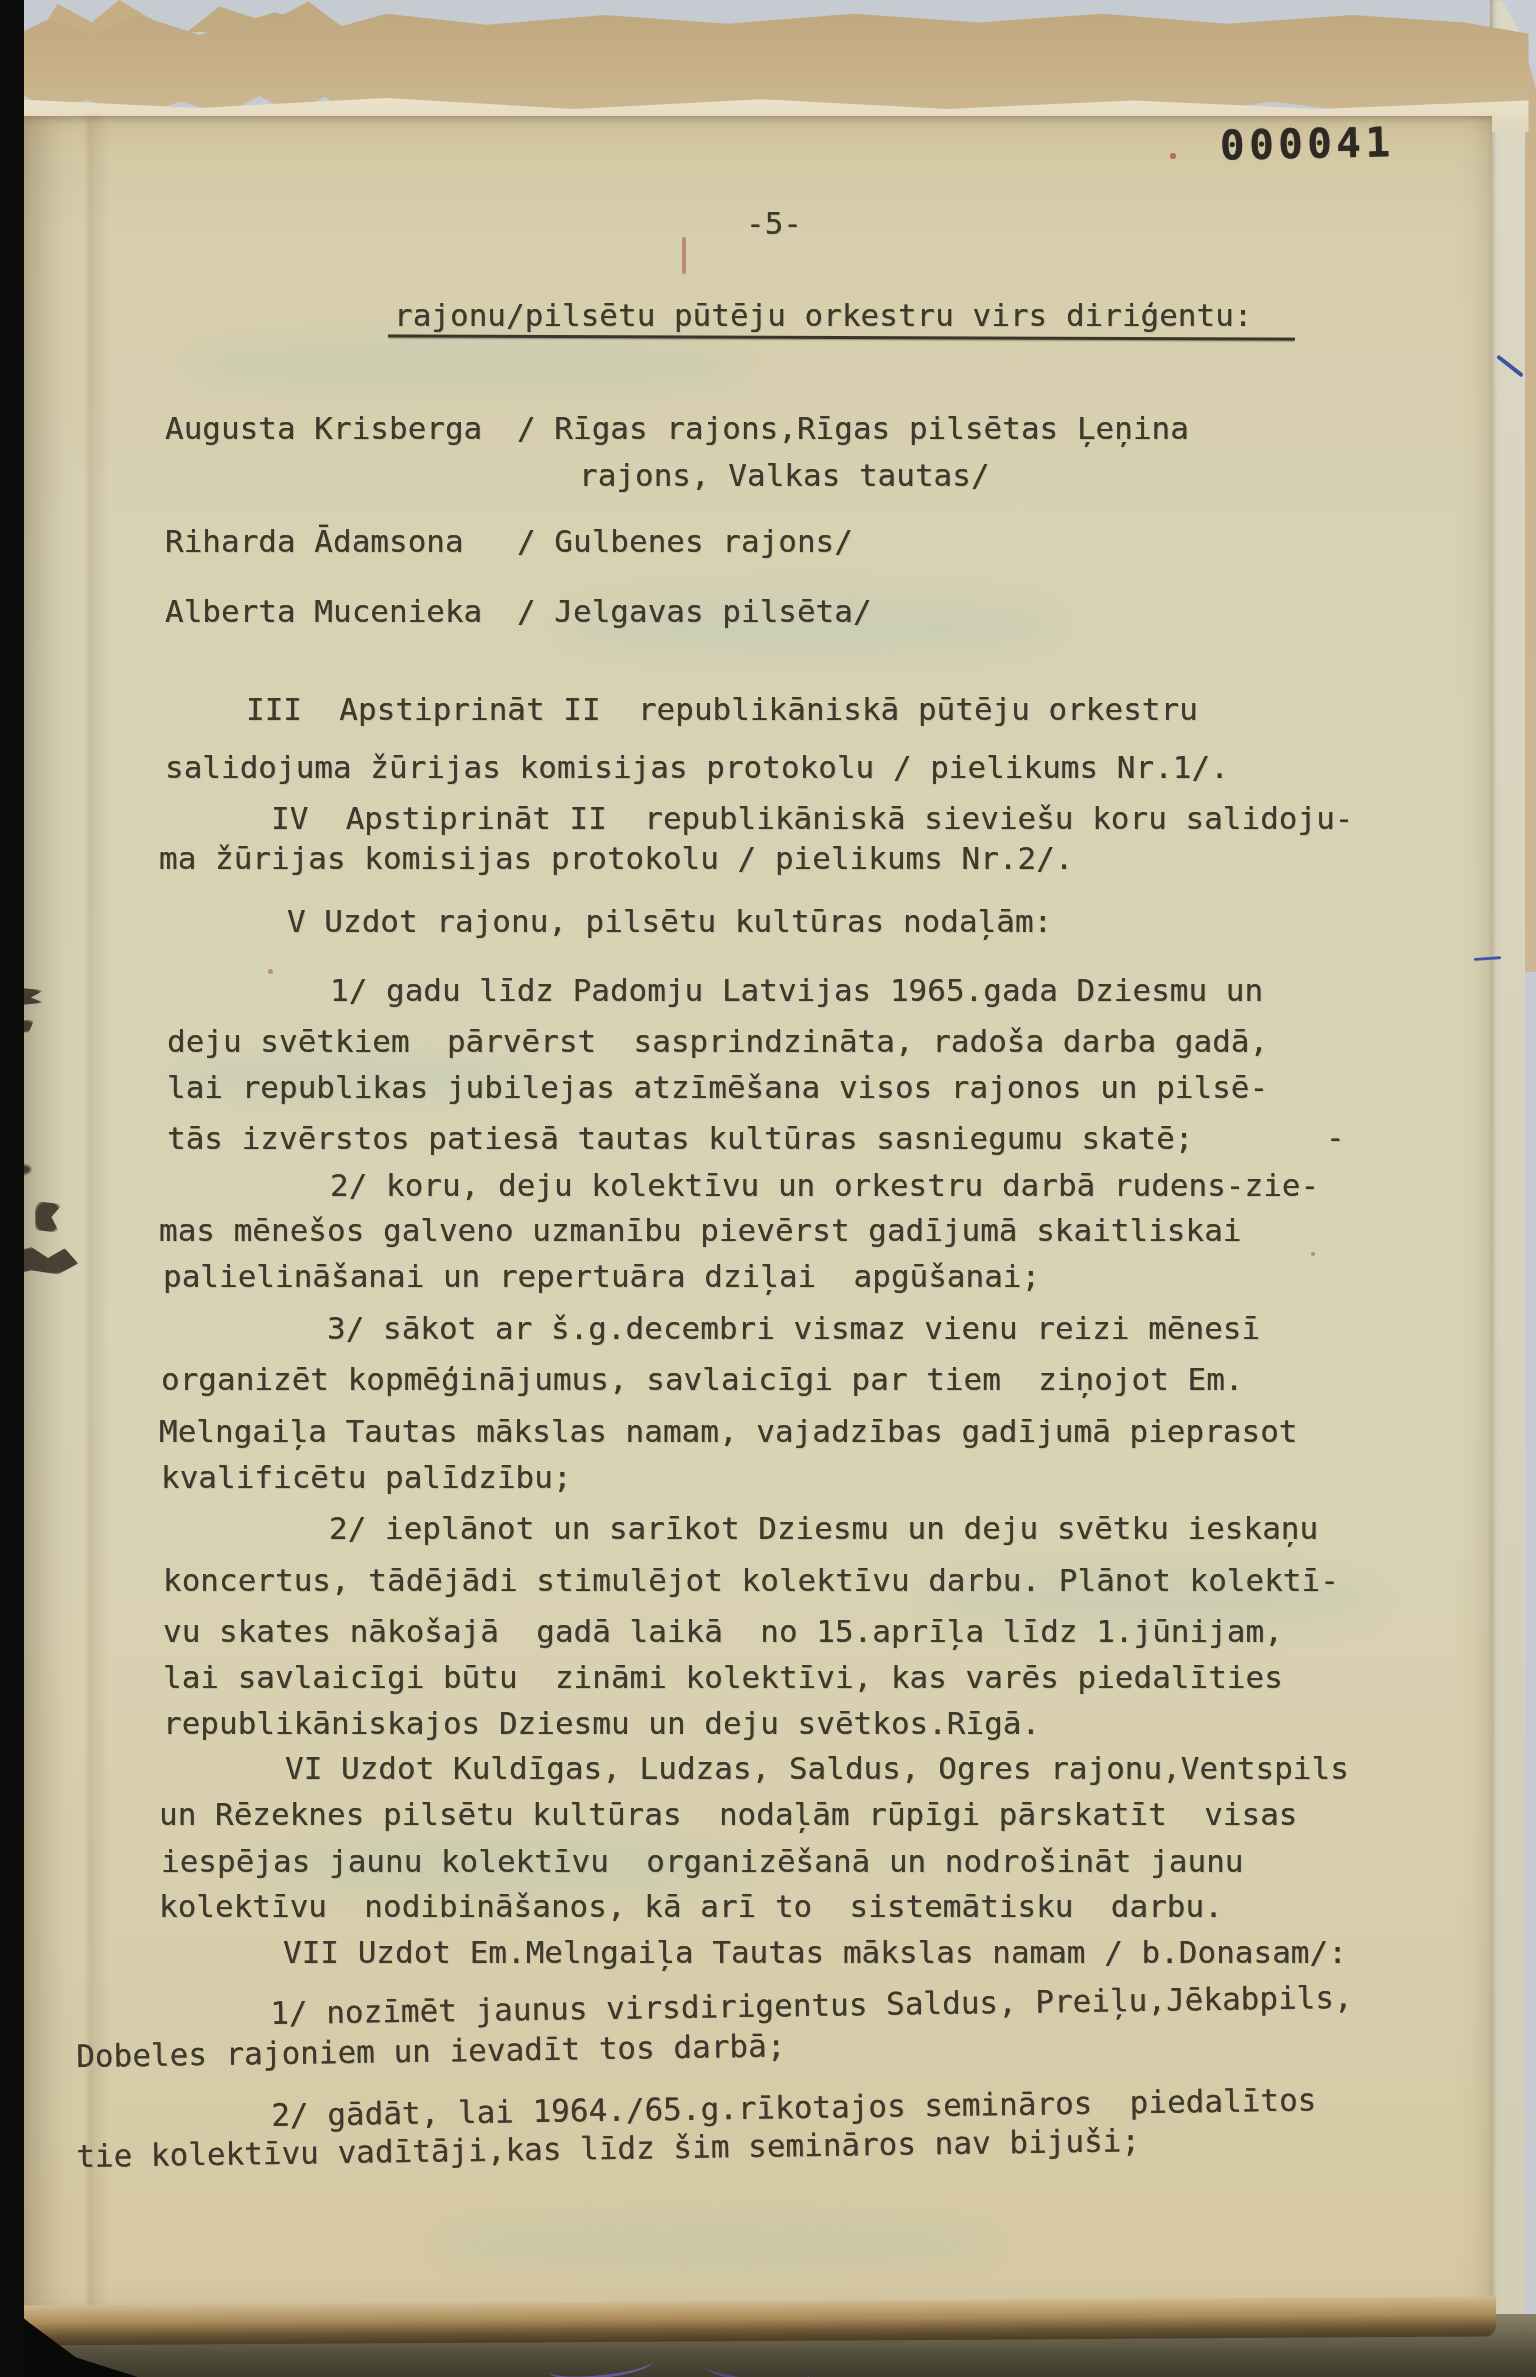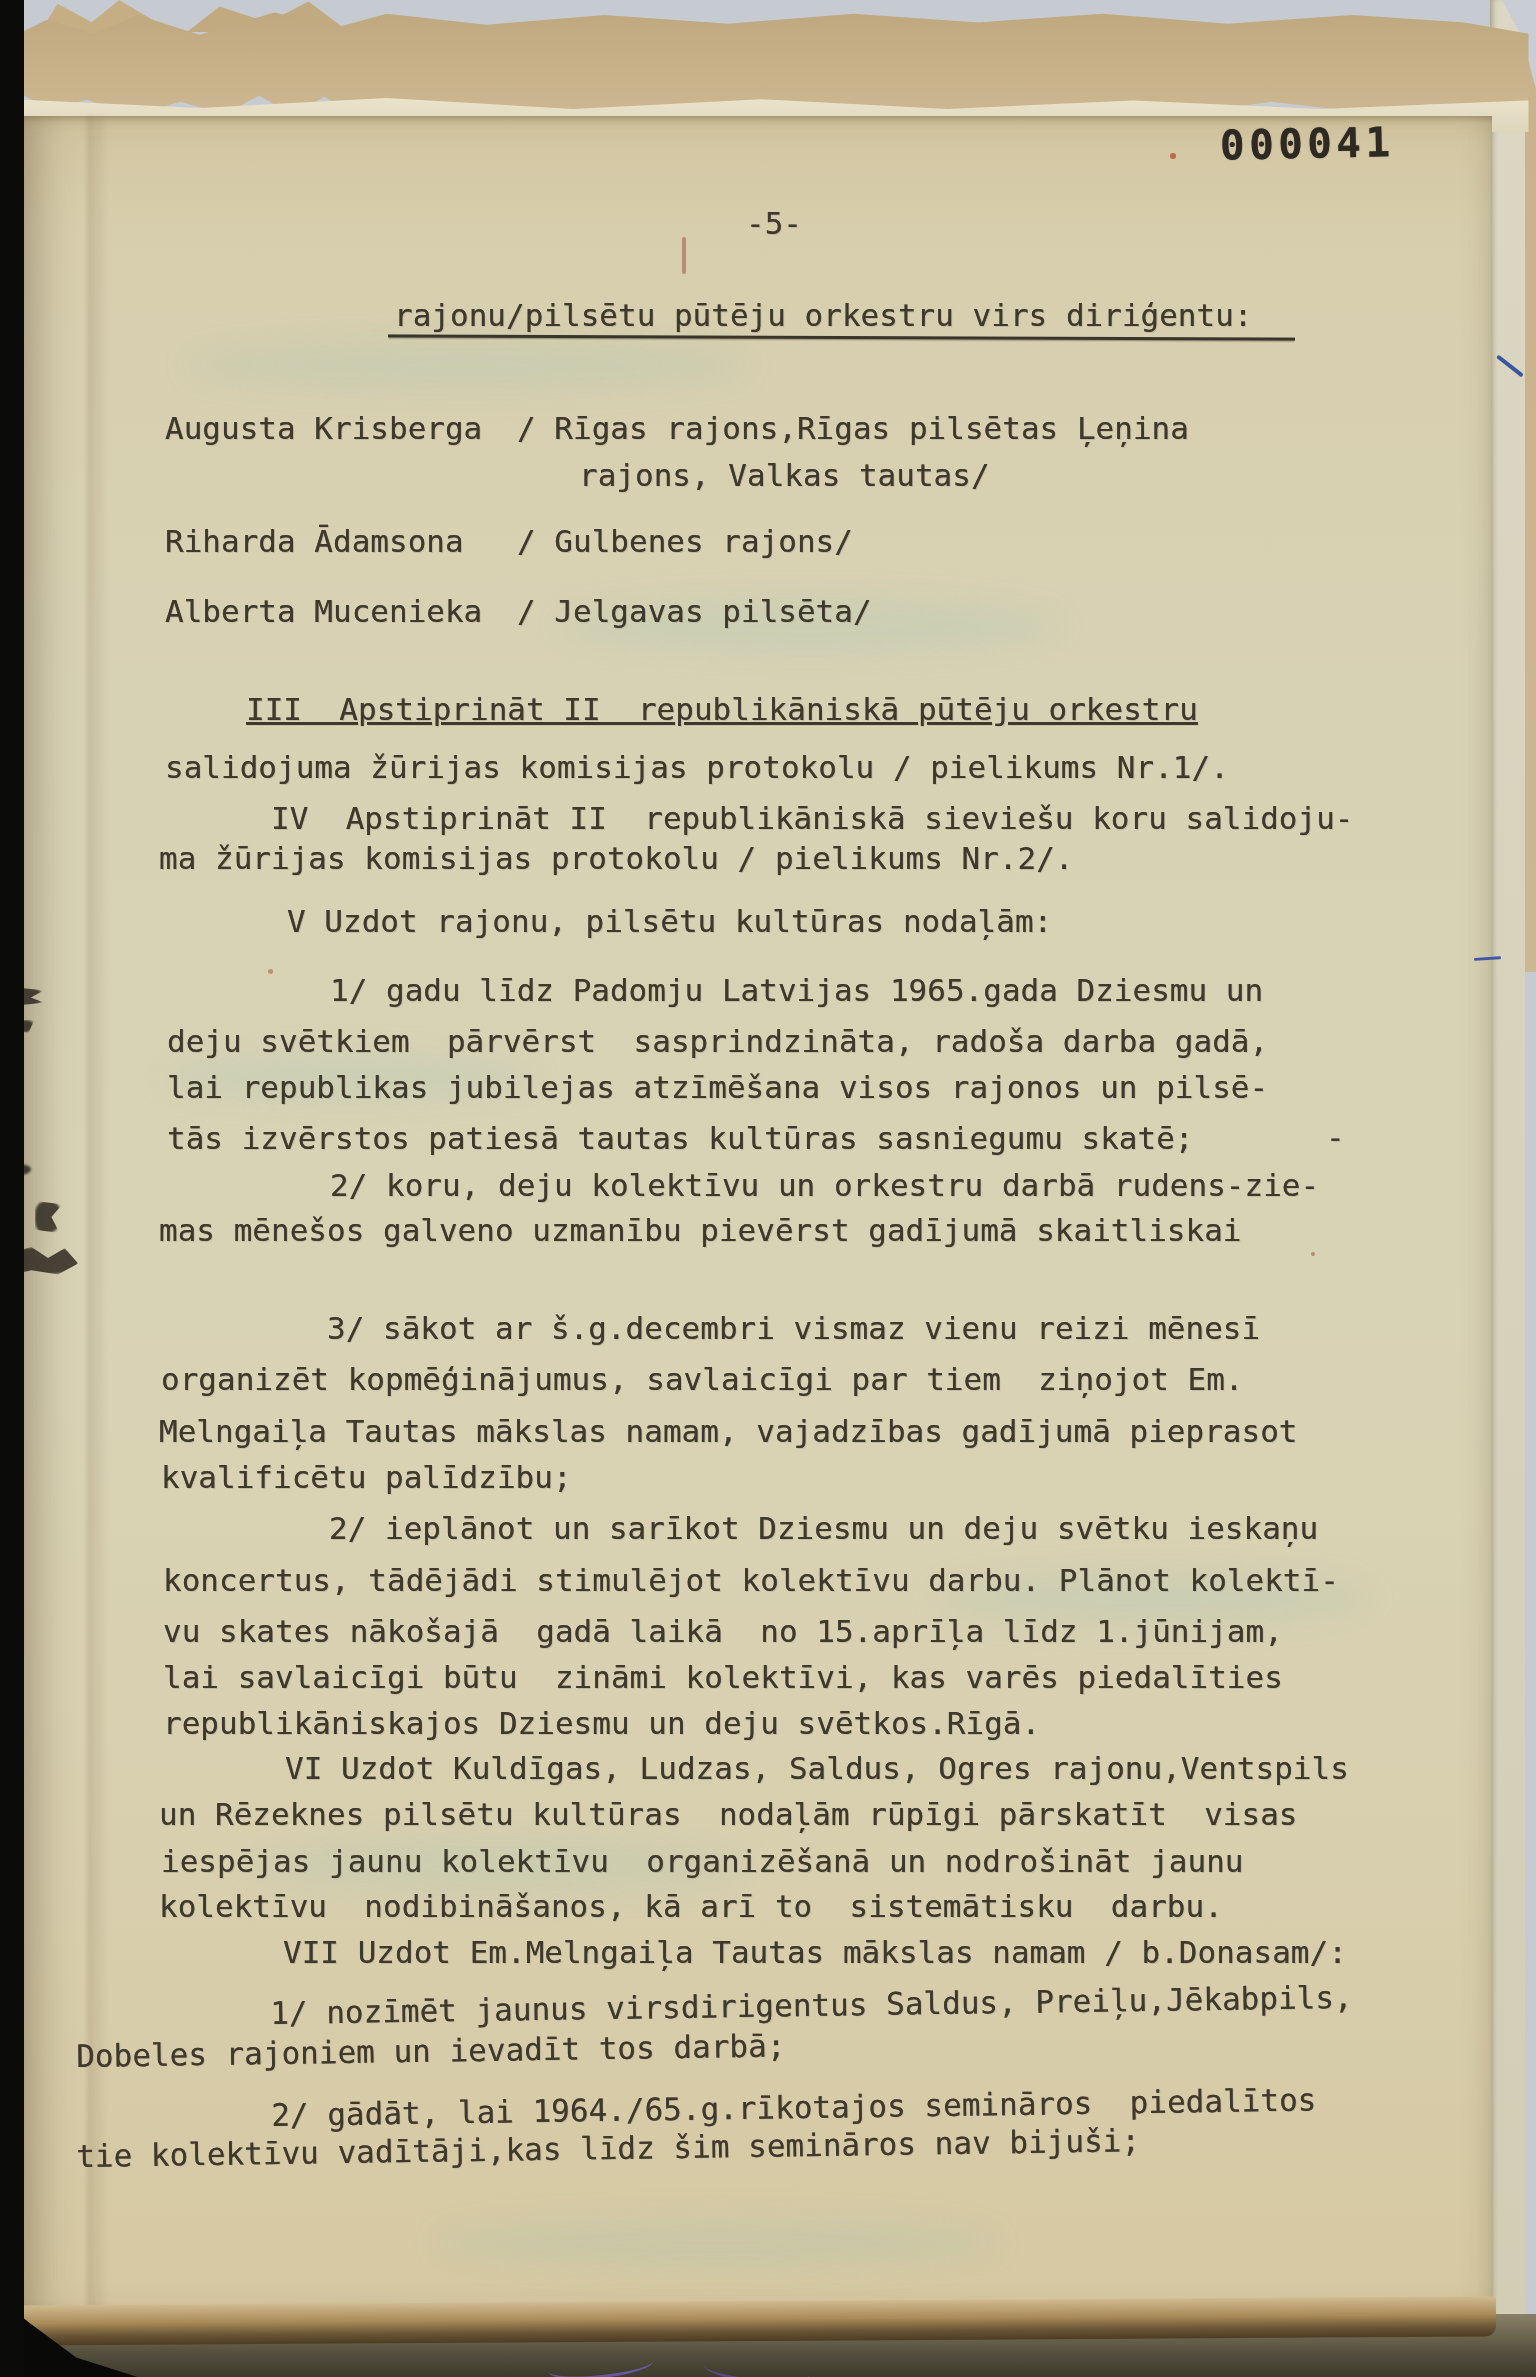--- a/index.html
+++ b/index.html
@@ -134,32 +134,33 @@
   <div class="heading-underline"></div>
 
   <div class="tl" style="left:165px;top:411px;">Augusta Krisberga</div>
   <div class="tl" style="left:517px;top:411px;">/ Rīgas rajons,Rīgas pilsētas Ļeņina</div>
   <div class="tl" style="left:579px;top:458px;">rajons, Valkas tautas/</div>
   <div class="tl" style="left:165px;top:524px;">Riharda Ādamsona</div>
   <div class="tl" style="left:517px;top:524px;">/ Gulbenes rajons/</div>
   <div class="tl" style="left:165px;top:594px;">Alberta Mucenieka</div>
   <div class="tl" style="left:517px;top:594px;">/ Jelgavas pilsēta/</div>
 
-  <div class="tl" style="left:246px;top:692px;text-decoration:underline;">III  Apstiprināt II  republikāniskā pūtēju orkestru</div>
+  <div class="tl" style="left:246px;top:692px;">III  Apstiprināt II  republikāniskā pūtēju orkestru</div>
   <div class="tl" style="left:165px;top:750px;">salidojuma žūrijas komisijas protokolu / pielikums Nr.1/.</div>
   <div class="tl" style="left:271px;top:801px;">IV  Apstiprināt II  republikāniskā sieviešu koru salidoju-</div>
   <div class="tl" style="left:159px;top:841px;">ma žūrijas komisijas protokolu / pielikums Nr.2/.</div>
   <div class="tl" style="left:287px;top:904px;">V Uzdot rajonu, pilsētu kultūras nodaļām:</div>
   <div class="tl" style="left:330px;top:973px;">1/ gadu līdz Padomju Latvijas 1965.gada Dziesmu un</div>
   <div class="tl" style="left:167px;top:1024px;">deju svētkiem  pārvērst  sasprindzināta, radoša darba gadā,</div>
   <div class="tl" style="left:167px;top:1070px;text-align:center;">lai republikas jubilejas atzīmēšana visos rajonos un pilsē-</div>
   <div class="tl" style="left:167px;top:1121px;">tās izvērstos patiesā tautas kultūras sasniegumu skatē;</div>
   <div class="tl" style="left:1326px;top:1120px;">-</div>
   <div class="tl" style="left:330px;top:1168px;">2/ koru, deju kolektīvu un orkestru darbā rudens-zie-</div>
   <div class="tl" style="left:159px;top:1213px;">mas mēnešos galveno uzmanību pievērst gadījumā skaitliskai</div>
+  <div class="tl" style="left:163px;top:1259px;">palielināšanai un repertuāra dziļai  apgūšanai;</div>
   <div class="tl" style="left:327px;top:1311px;">3/ sākot ar š.g.decembri vismaz vienu reizi mēnesī</div>
   <div class="tl" style="left:161px;top:1362px;">organizēt kopmēģinājumus, savlaicīgi par tiem  ziņojot Em.</div>
   <div class="tl" style="left:159px;top:1414px;">Melngaiļa Tautas mākslas namam, vajadzības gadījumā pieprasot</div>
   <div class="tl" style="left:161px;top:1460px;">kvalificētu palīdzību;</div>
   <div class="tl" style="left:329px;top:1511px;">2/ ieplānot un sarīkot Dziesmu un deju svētku ieskaņu</div>
   <div class="tl" style="left:163px;top:1563px;">koncertus, tādējādi stimulējot kolektīvu darbu. Plānot kolektī-</div>
   <div class="tl" style="left:163px;top:1614px;">vu skates nākošajā  gadā laikā  no 15.aprīļa līdz 1.jūnijam,</div>
   <div class="tl" style="left:163px;top:1660px;">lai savlaicīgi būtu  zināmi kolektīvi, kas varēs piedalīties</div>
   <div class="tl" style="left:163px;top:1706px;">republikāniskajos Dziesmu un deju svētkos.Rīgā.</div>
   <div class="tl" style="left:285px;top:1751px;">VI Uzdot Kuldīgas, Ludzas, Saldus, Ogres rajonu,Ventspils</div>

